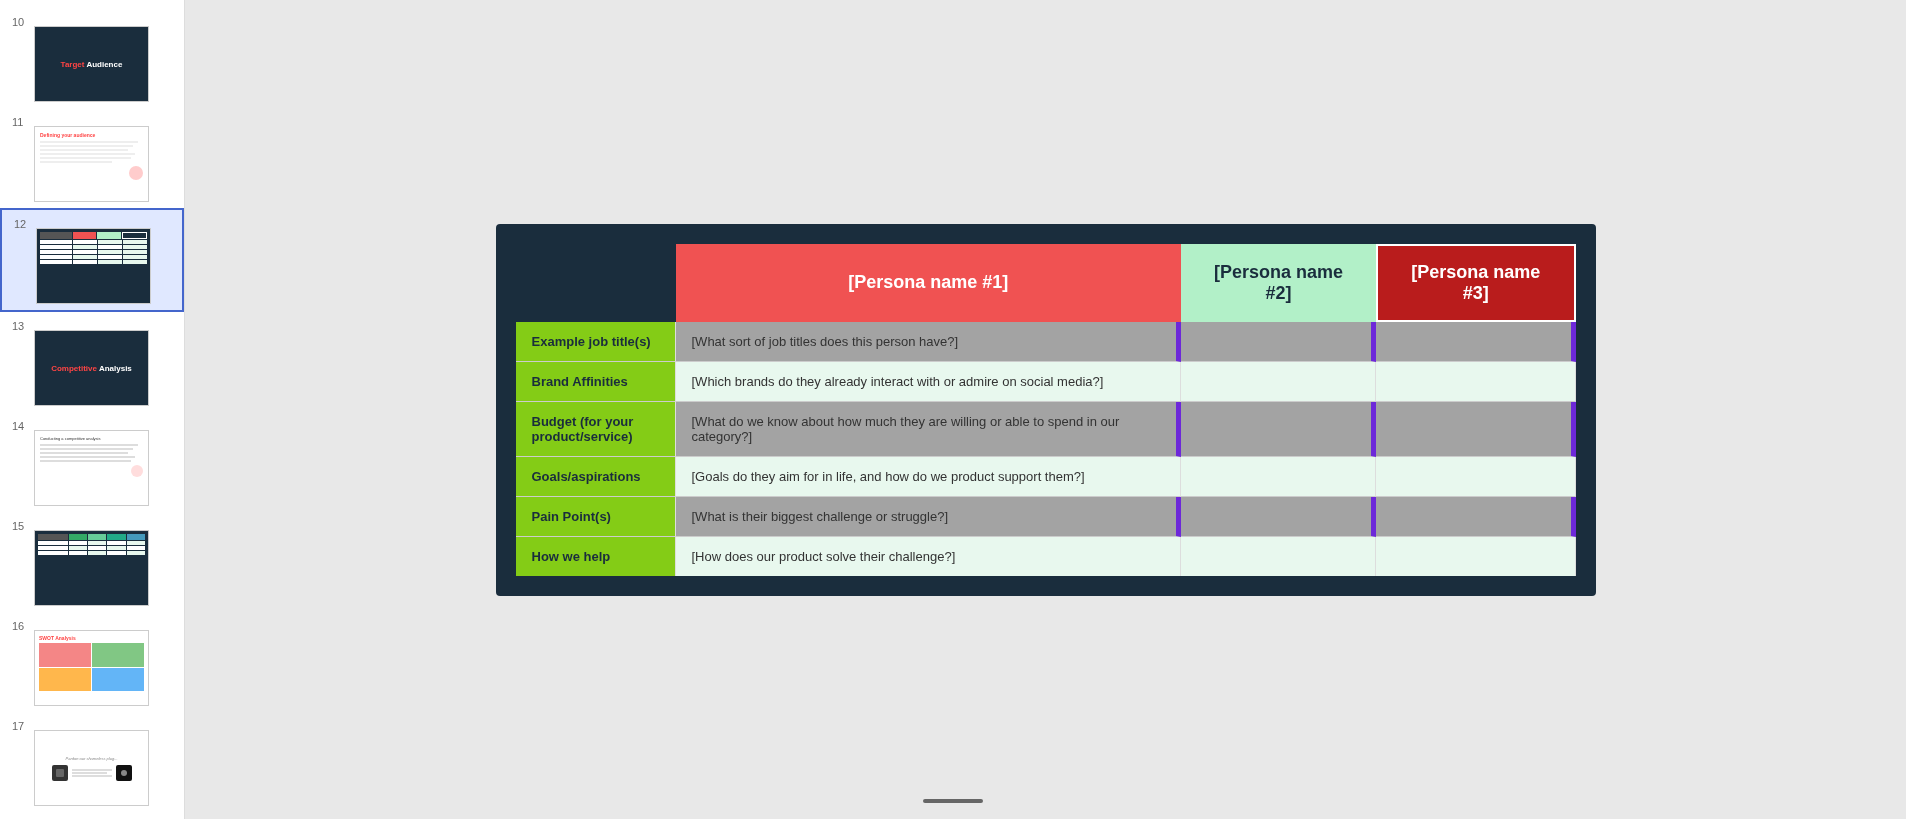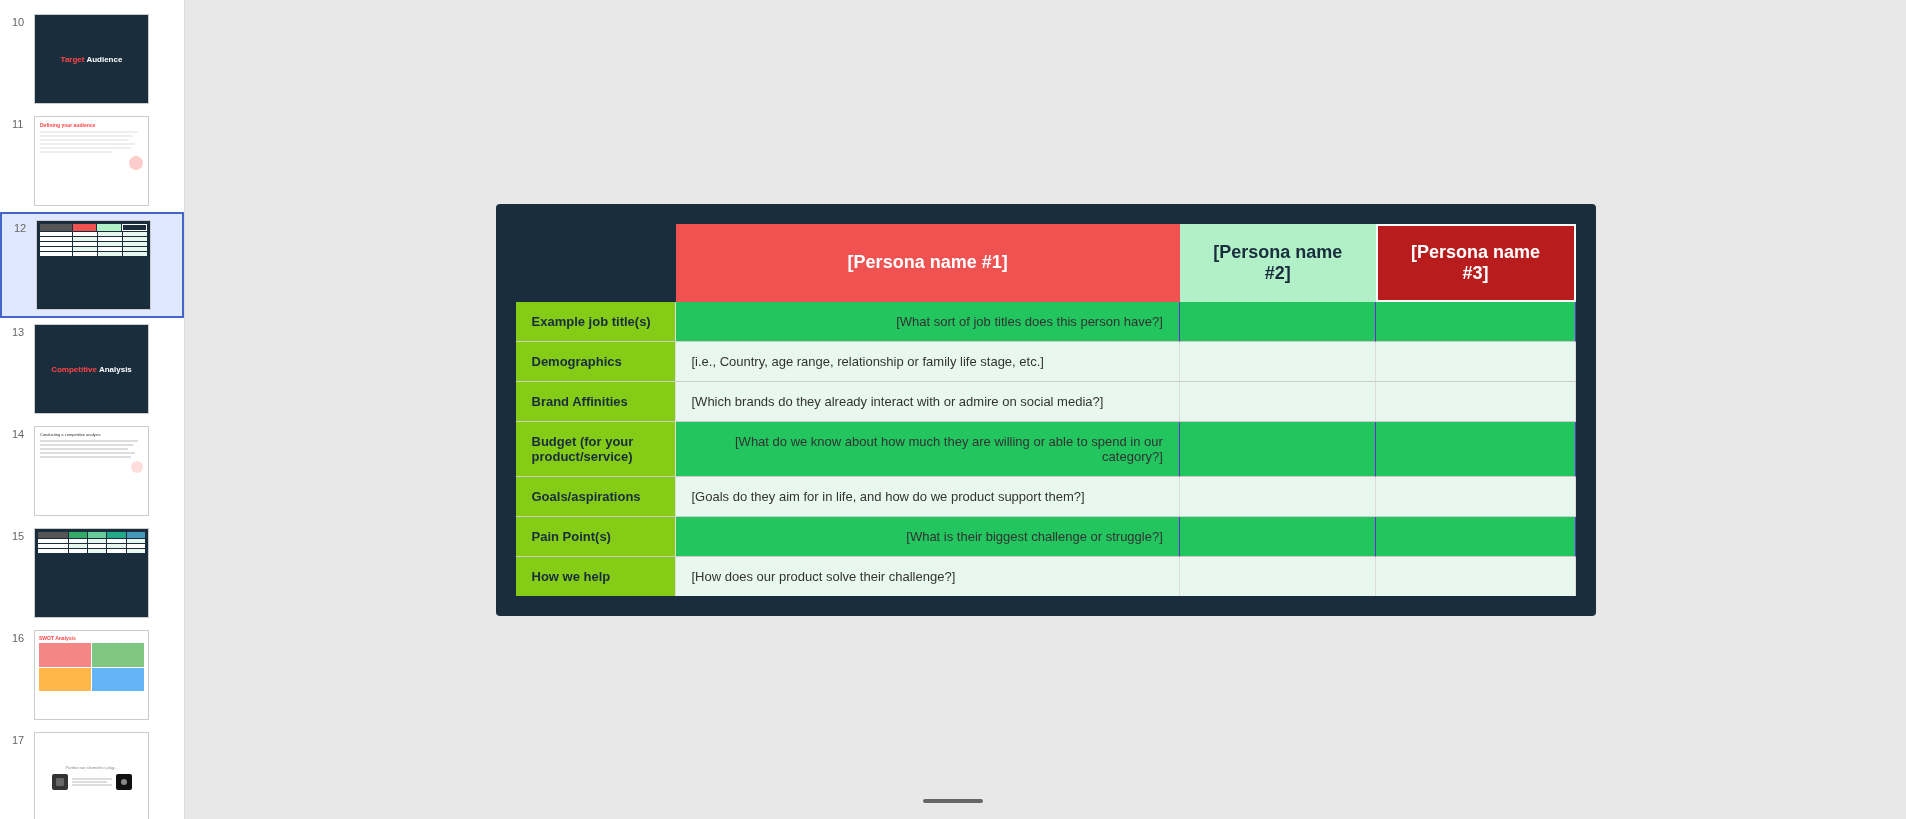--- a/index.html
+++ b/index.html
@@ -36,24 +36,25 @@
 
     .slide-number {
       font-size: 11px;
       color: #666;
       min-width: 16px;
       padding-top: 2px;
     }
 
     .slide-thumb {
       width: 115px;
-      height: 90px;
+      height: 76px;
       border: 1px solid #ccc;
       overflow: hidden;
       flex-shrink: 0;
+      margin-top: 12px;
     }
 
     
     .thumb-10 {
       background: #1a2b3c;
       display: flex;
       align-items: center;
       justify-content: center;
     }
 
@@ -115,24 +116,23 @@
 
     .persona-table td.row-label {
       background: #84cc16;
       font-weight: bold;
       color: #1a2d3d;
       width: 160px;
       border-right: 1px solid #ddd;
     }
 
     .persona-table td.cell-white {
-      background: #22c55e;
+      background: #a3a3a3;
       color: #333;
-      border-right: 1px solid #6d28d9;
-      text-align: right;
+      border-right: 5px solid #6d28d9;
     }
 
     .persona-table td.cell-green {
       background: #e8f8ee;
       color: #333;
       border-right: 1px solid #ddd;
     }
 
     .persona-table tr:last-child td {
       border-bottom: none;
@@ -339,26 +339,20 @@
       </thead>
       <tbody>
 
         <tr>
           <td class="row-label">Example job title(s)</td>
           <td class="cell-white">[What sort of job titles does this person have?]</td>
           <td class="cell-white"></td>
           <td class="cell-white"></td>
         </tr>
 
-        <tr>
-          <td class="row-label">Demographics</td>
-          <td class="cell-green">[i.e., Country, age range, relationship or family life stage, etc.]</td>
-          <td class="cell-green"></td>
-          <td class="cell-green"></td>
-        </tr>
 
 
         <tr>
           <td class="row-label">Brand Affinities</td>
           <td class="cell-green">[Which brands do they already interact with or admire on  social media?]</td>
           <td class="cell-green"></td>
           <td class="cell-green"></td>
         </tr>
 
         <tr>

